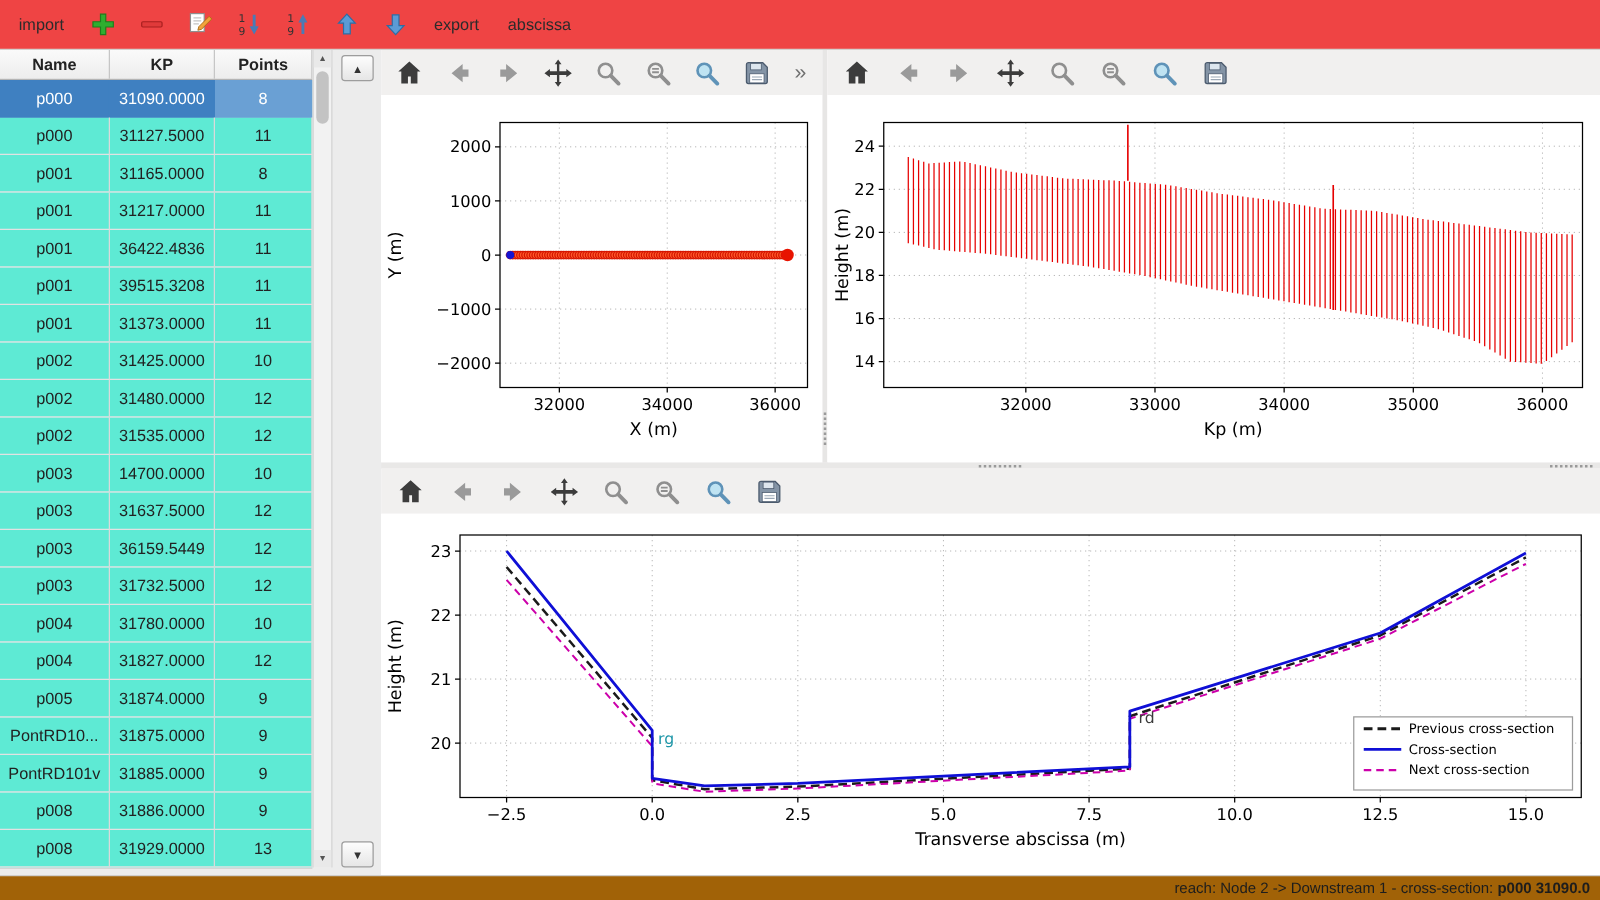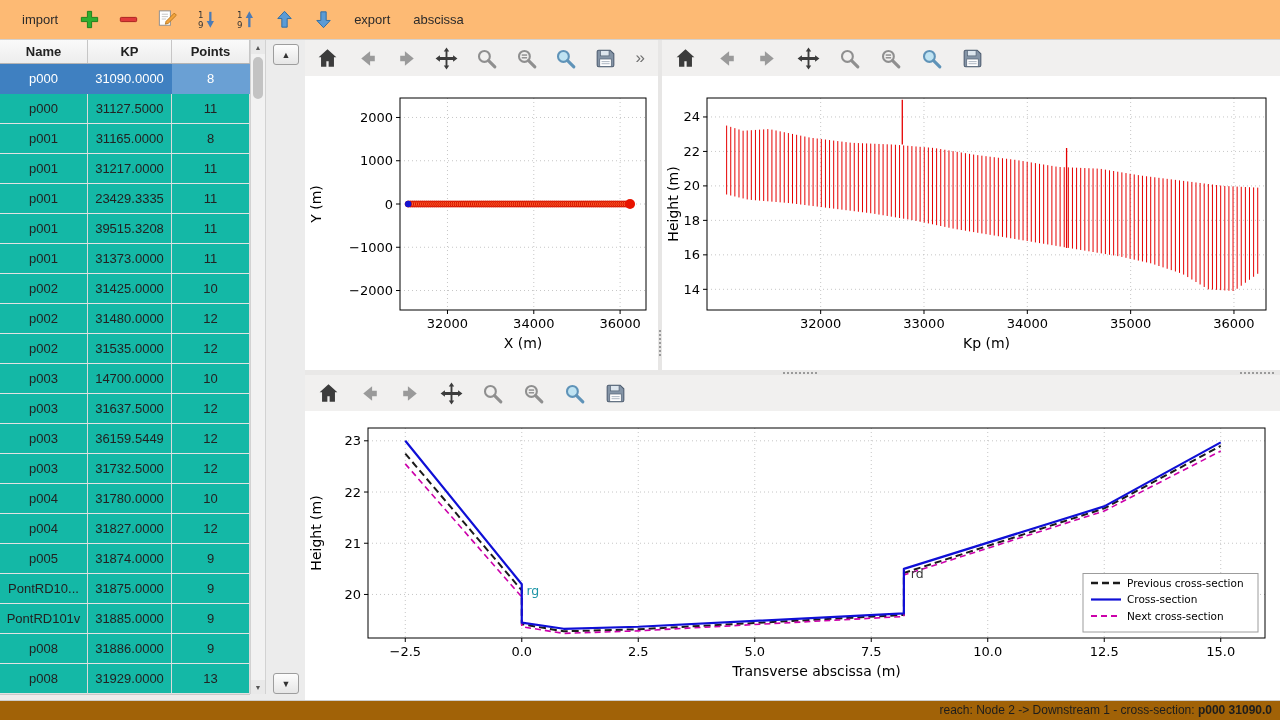--- a/index.html
+++ b/index.html
@@ -2,33 +2,33 @@
 <html><head>
 <meta charset="utf-8">
 <style>
   * { box-sizing: border-box; margin: 0; padding: 0; }
   html, body { width: 1280px; height: 720px; overflow: hidden;
     font-family: "Liberation Sans", "DejaVu Sans", sans-serif; font-size: 13px; color: #222; }
   #app { position: relative; width: 1280px; height: 720px; background: #f0f0f0; }
 
   
   #main-toolbar { position: absolute; left: 0; top: 0; width: 1280px; height: 40px;
-    background: #fdba74; border-bottom: 1px solid #d3d1cf;
-    display: flex; align-items: center; gap: 13px; padding: 0 17px; }
+    background: #ef4444; border-bottom: 1px solid #d3d1cf;
+    display: flex; align-items: center; gap: 13px; padding: 0 10px; }
   .tb-text { padding: 3px 5px; color: #2b2b2b; cursor: default; }
   .tb-icon { width: 26px; height: 26px; display: flex; align-items: center; justify-content: center; }
   .tb-icon svg { width: 23px; height: 23px; }
 
   
   #left-panel { position: absolute; left: 0; top: 40px; width: 305px; height: 660px; background: #ececec; }
   #xs-table { position: absolute; left: 0; top: 0; width: 250px; background: #ffffff; border-bottom: 1px solid #c9c9c9; }
   .thead { display: flex; height: 24px; background: linear-gradient(#fafafa,#ededed);
     border-bottom: 1px solid #b4b4b4; font-weight: bold; }
   .thead .tcell { border-right: 1px solid #c6c6c6; }
-  .trow { display: flex; height: 30px; background: #14b8a6; }
+  .trow { display: flex; height: 30px; background: #5eead4; }
   .tcell { display: flex; align-items: center; justify-content: center;
     border-right: 1px solid #dadada; border-bottom: 1px solid #e2e2e2; overflow: hidden; white-space: nowrap; }
   .thead .tcell { border-bottom: none; }
   .c0 { width: 88px; } .c1 { width: 84px; } .c2 { width: 78px; }
   .trow.selected .tcell { background: #3f80c1; color: #ffffff; border-color: #3f80c1; }
   .trow.selected .tcell.c2 { background: #6aa0d4; border-color: #6aa0d4; }
 
   
   #table-scrollbar { position: absolute; left: 250px; top: 0; width: 16px; height: 654px;
     background: #f2f2f2; border-left: 1px solid #d2d2d2; border-right: 1px solid #d2d2d2; }
@@ -152,21 +152,21 @@
             <div class="tcell c1">31165.0000</div>
             <div class="tcell c2">8</div>
           </div>
           <div class="trow">
             <div class="tcell c0">p001</div>
             <div class="tcell c1">31217.0000</div>
             <div class="tcell c2">11</div>
           </div>
           <div class="trow">
             <div class="tcell c0">p001</div>
-            <div class="tcell c1">23429.3335</div>
+            <div class="tcell c1">36422.4836</div>
             <div class="tcell c2">11</div>
           </div>
           <div class="trow">
             <div class="tcell c0">p001</div>
             <div class="tcell c1">39515.3208</div>
             <div class="tcell c2">11</div>
           </div>
           <div class="trow">
             <div class="tcell c0">p001</div>
             <div class="tcell c1">31373.0000</div>

